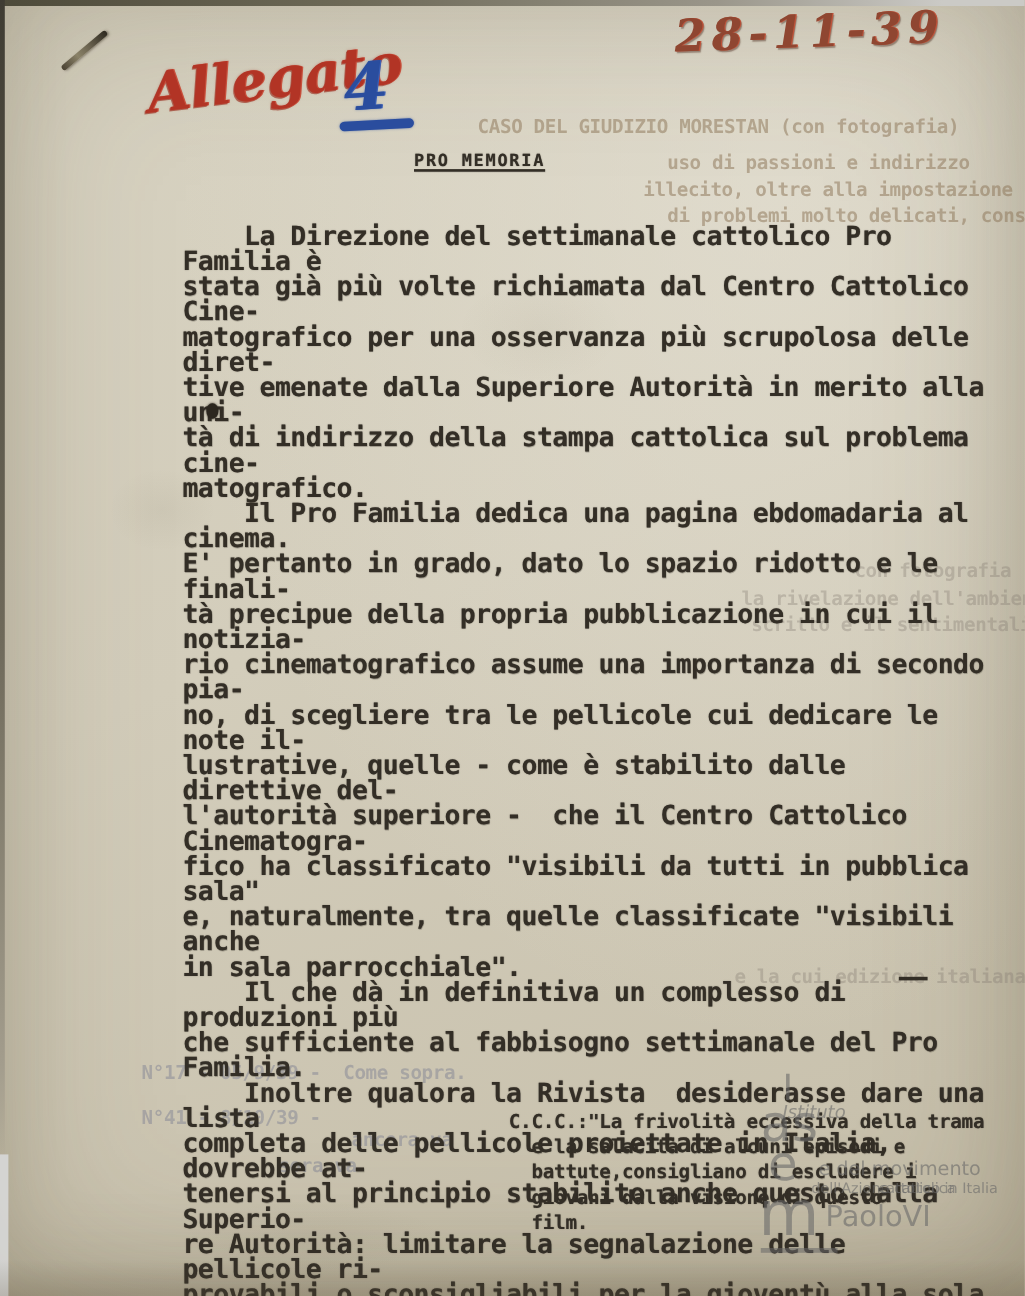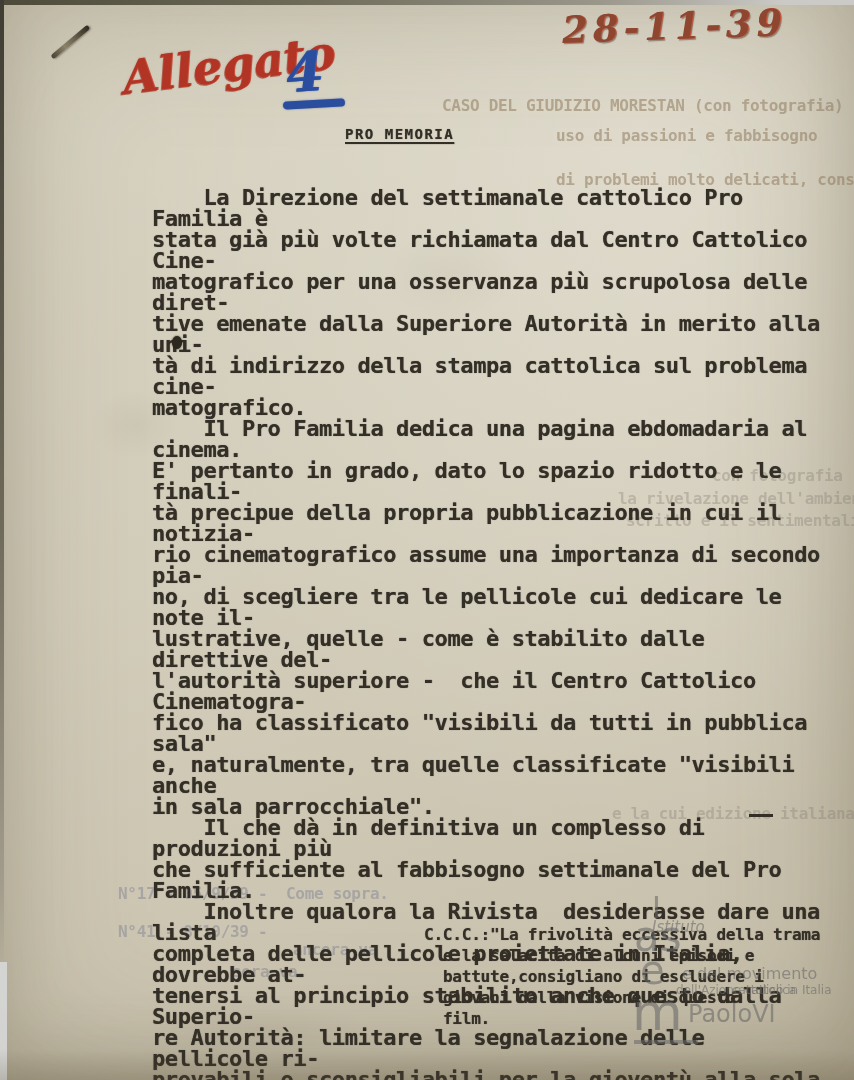--- a/index.html
+++ b/index.html
@@ -48,22 +48,23 @@
 </style>
 </head>
 <body>
 
 <div id="paper">
 
   <div class="stain" style="left:90px;top:390px;width:90px;height:70px;background:radial-gradient(rgba(70,60,40,.05),rgba(0,0,0,0) 70%);"></div>
   <div class="stain" style="left:380px;top:230px;width:140px;height:90px;background:radial-gradient(rgba(70,60,40,.04),rgba(0,0,0,0) 70%);"></div>
   <div class="stain" style="left:150px;top:1000px;width:220px;height:60px;background:radial-gradient(rgba(70,60,40,.05),rgba(0,0,0,0) 70%);"></div>
 
-  <div class="ghost tan" style="left:398px;top:96px;margin-left:44px;">CASO DEL GIUDIZIO MORESTAN (con fotografia)</div>
-  <div class="ghost tan" style="left:556px;top:126px;">uso di passioni e fabbisogno</div>
+  <div class="ghost tan" style="left:398px;top:96px;">CASO DEL GIUDIZIO MORESTAN (con fotografia)</div>
+  <div class="ghost tan" style="left:556px;top:126px;">uso di passioni e indirizzo</div>
+  <div class="ghost tan" style="left:536px;top:148px;">illecito, oltre alla impostazione</div>
   <div class="ghost tan" style="left:556px;top:170px;">di problemi molto delicati, consi-</div>
   <div class="ghost faint" style="left:712px;top:466px;">con fotografia</div>
   <div class="ghost faint" style="left:618px;top:489px;">la rivelazione dell'ambiente co-</div>
   <div class="ghost faint" style="left:626px;top:511px;">scritto e il sentimentalismo esage-</div>
   <div class="ghost faint" style="left:612px;top:804px;">e la cui edizione italiana, non è</div>
   <div class="ghost blue" style="left:118px;top:884px;">N°17 - 05/9/39 -  Come sopra.</div>
   <div class="ghost blue" style="left:118px;top:922px;">N°41 - 8/10/39 -</div>
   <div class="ghost blue" style="left:246px;top:940px;margin-left:47px;">ancora va</div>
   <div class="ghost blue" style="left:232px;top:962px;text-align:right;">sora va</div>
 

